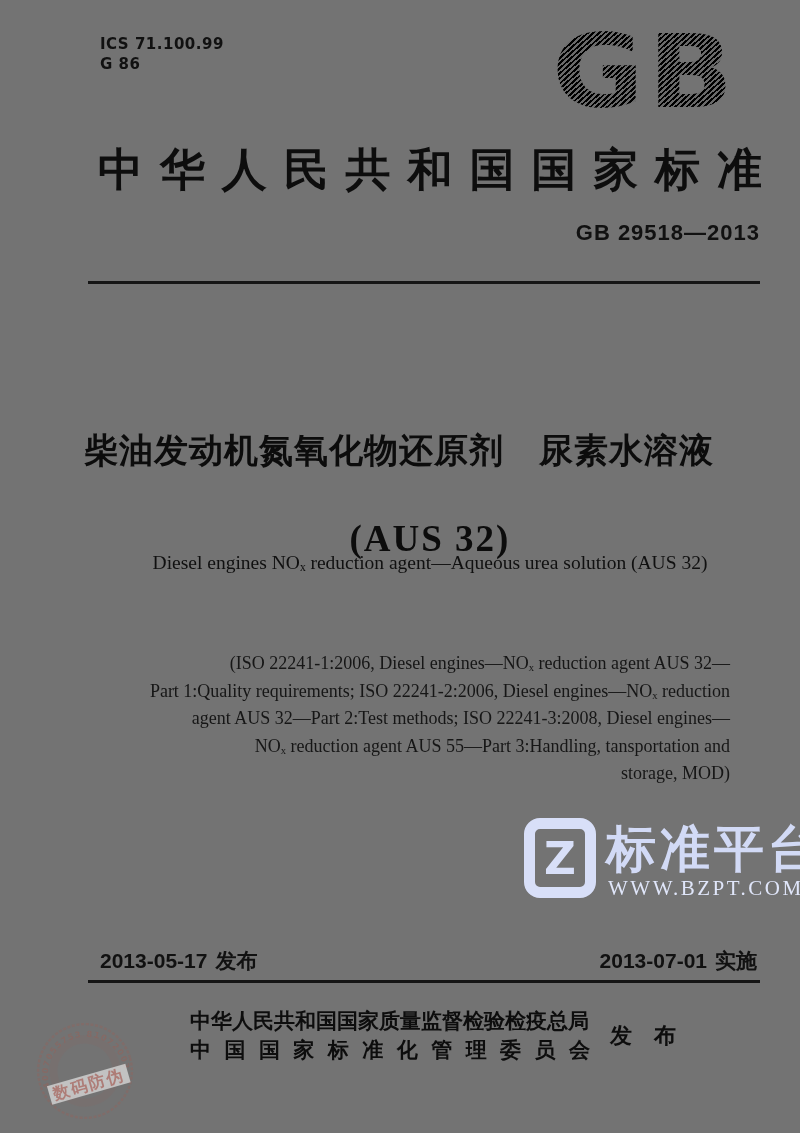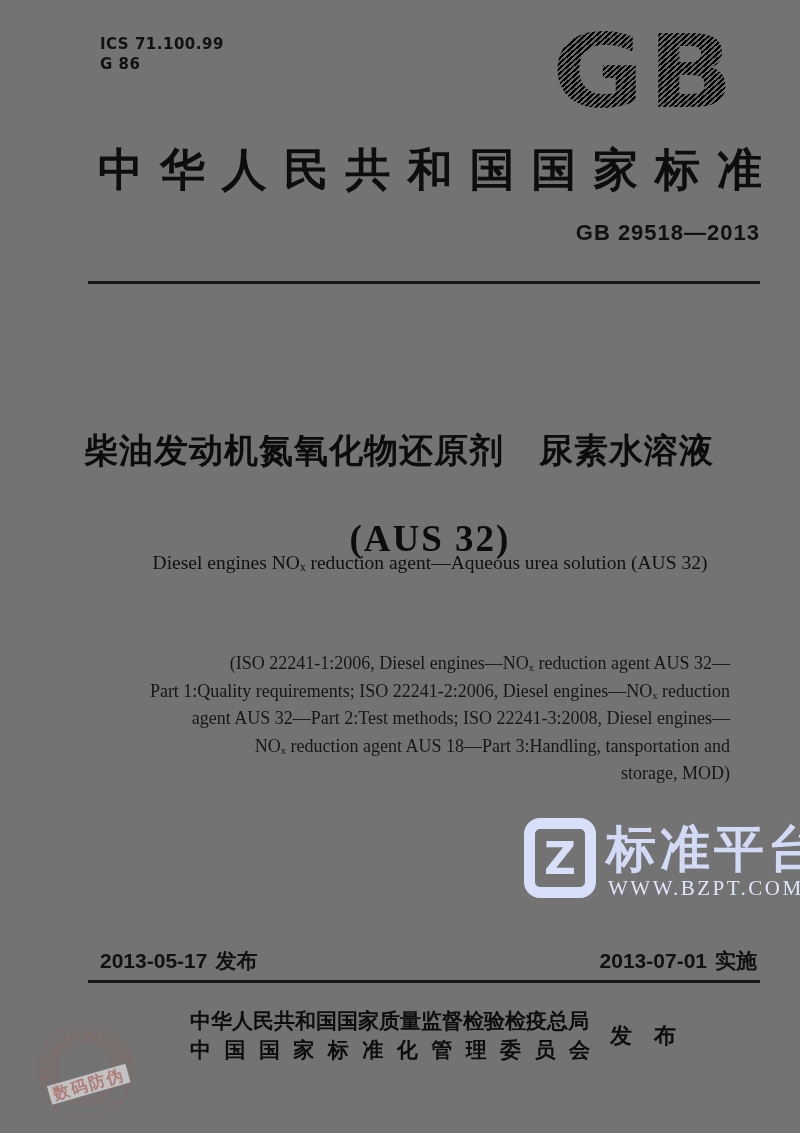--- a/index.html
+++ b/index.html
@@ -115,21 +115,21 @@
   <div class="rule rule-top"></div>
 
   <div class="title-zh">柴油发动机氮氧化物还原剂　尿素水溶液</div>
   <div class="title-sub">(AUS 32)</div>
   <div class="title-en">Diesel engines NOₓ reduction agent—Aqueous urea solution (AUS 32)</div>
 
   <div class="iso-note">
     <div>(ISO 22241-1:2006, Diesel engines—NOₓ reduction agent AUS 32—</div>
     <div>Part 1:Quality requirements; ISO 22241-2:2006, Diesel engines—NOₓ reduction</div>
     <div>agent AUS 32—Part 2:Test methods; ISO 22241-3:2008, Diesel engines—</div>
-    <div>NOₓ reduction agent AUS 18—Part 3:Handling, tansportation and</div>
+    <div>NOₓ reduction agent AUS 55—Part 3:Handling, tansportation and</div>
     <div>storage, MOD)</div>
   </div>
 
   <div class="wm-logo">
     <span>Z</span>
   </div>
   <div class="wm-name">标准平台</div>
   <div class="wm-url">WWW.BZPT.COM</div>
 
   <div class="date-row">

